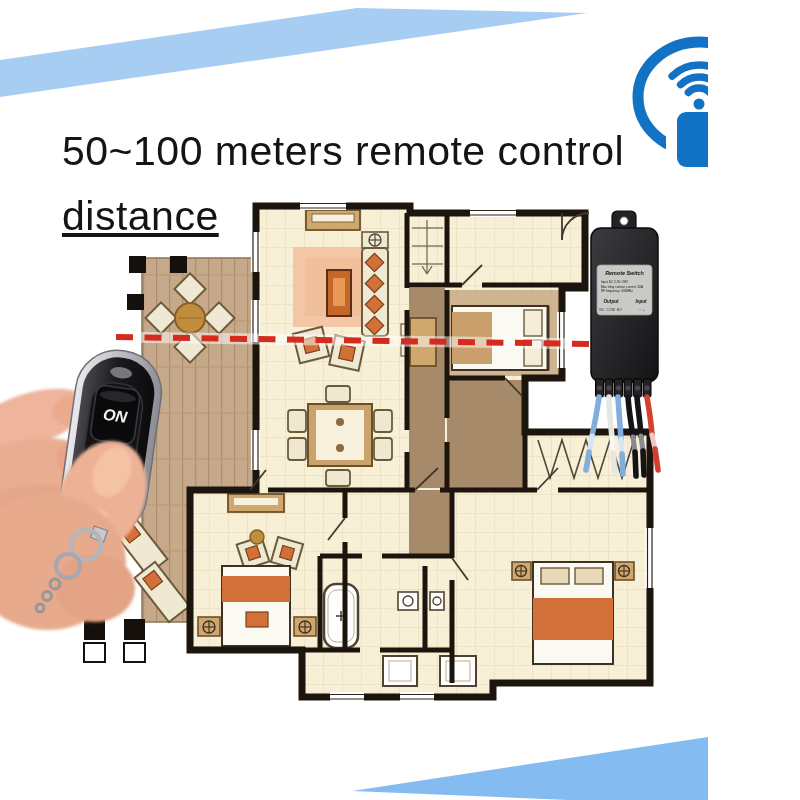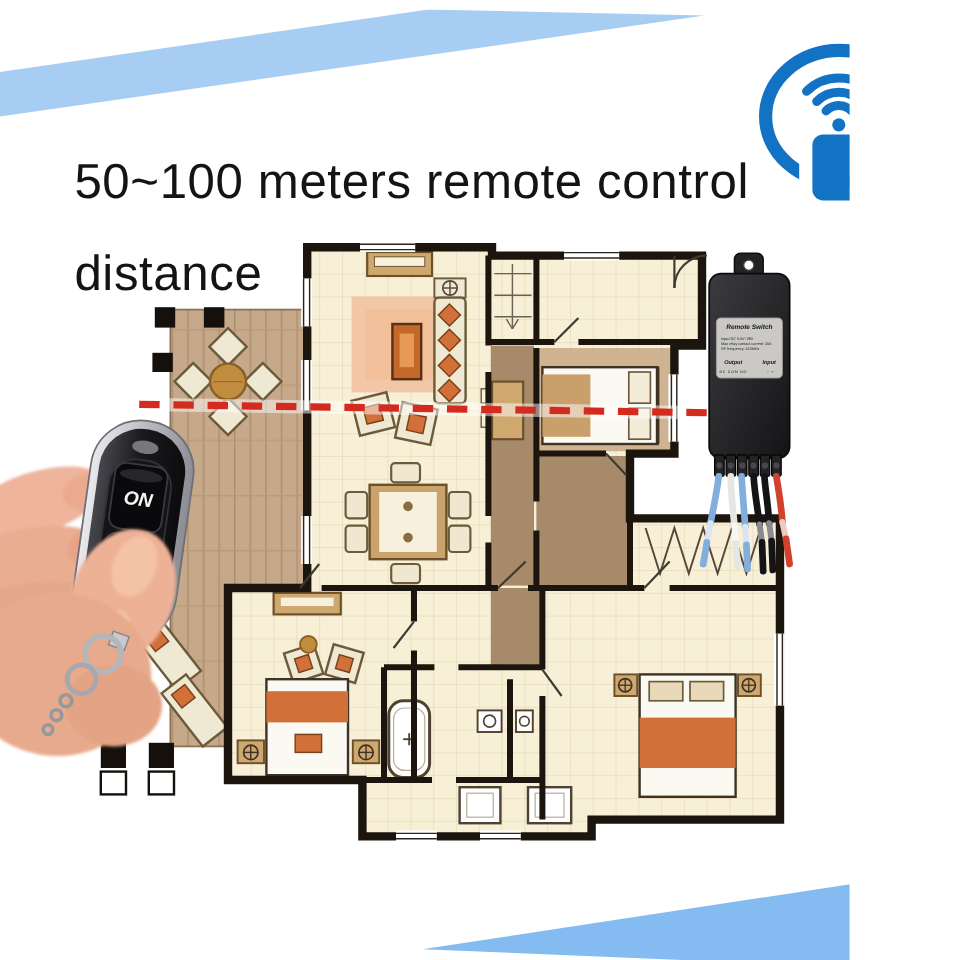--- a/index.html
+++ b/index.html
@@ -4,21 +4,21 @@
 <style>
   html,body{margin:0;padding:0;background:#ffffff;}
   #canvas{position:relative;width:708px;height:800px;overflow:hidden;background:#fff;
           font-family:"Liberation Sans",sans-serif;}
   .banner{position:absolute;left:0;top:0;width:800px;height:800px;}
   #banner-top{background:#a7cdf2;clip-path:polygon(0px 60px,357px 8px,587px 13px,0px 97px);}
   #banner-bottom{background:#84bcf1;clip-path:polygon(352px 791px,800px 723px,800px 800px,568px 800px);}
   .title-line{position:absolute;left:62px;color:#141414;font-size:41px;letter-spacing:0.5px;
               white-space:nowrap;font-family:"Liberation Sans",sans-serif;}
   #title-line1{top:128px;}
-  #title-line2{top:205px;}
+  #title-line2{top:193px;text-decoration:underline;}
   svg text{font-family:"Liberation Sans",sans-serif;}
   .mod-spec{font-size:3.1px;fill:#1a1a1a;}
   .mod-term{font-size:3px;fill:#141414;letter-spacing:.6px;}
 </style>
 </head>
 <body>
 
 <div id="canvas">
 
   <div id="banner-top" class="banner"></div>

